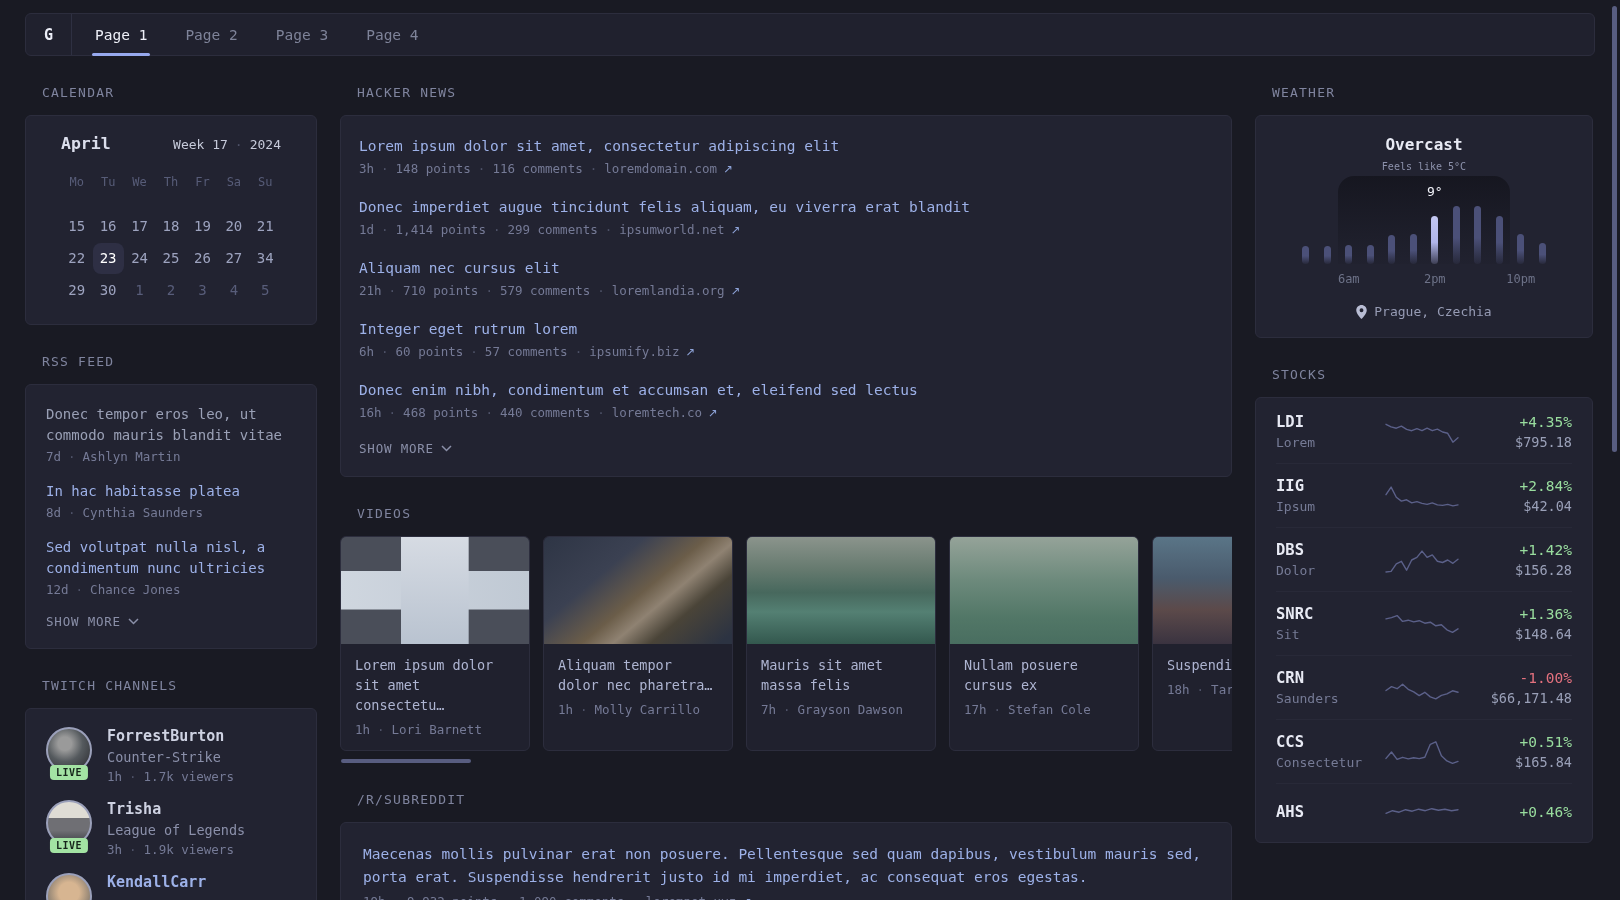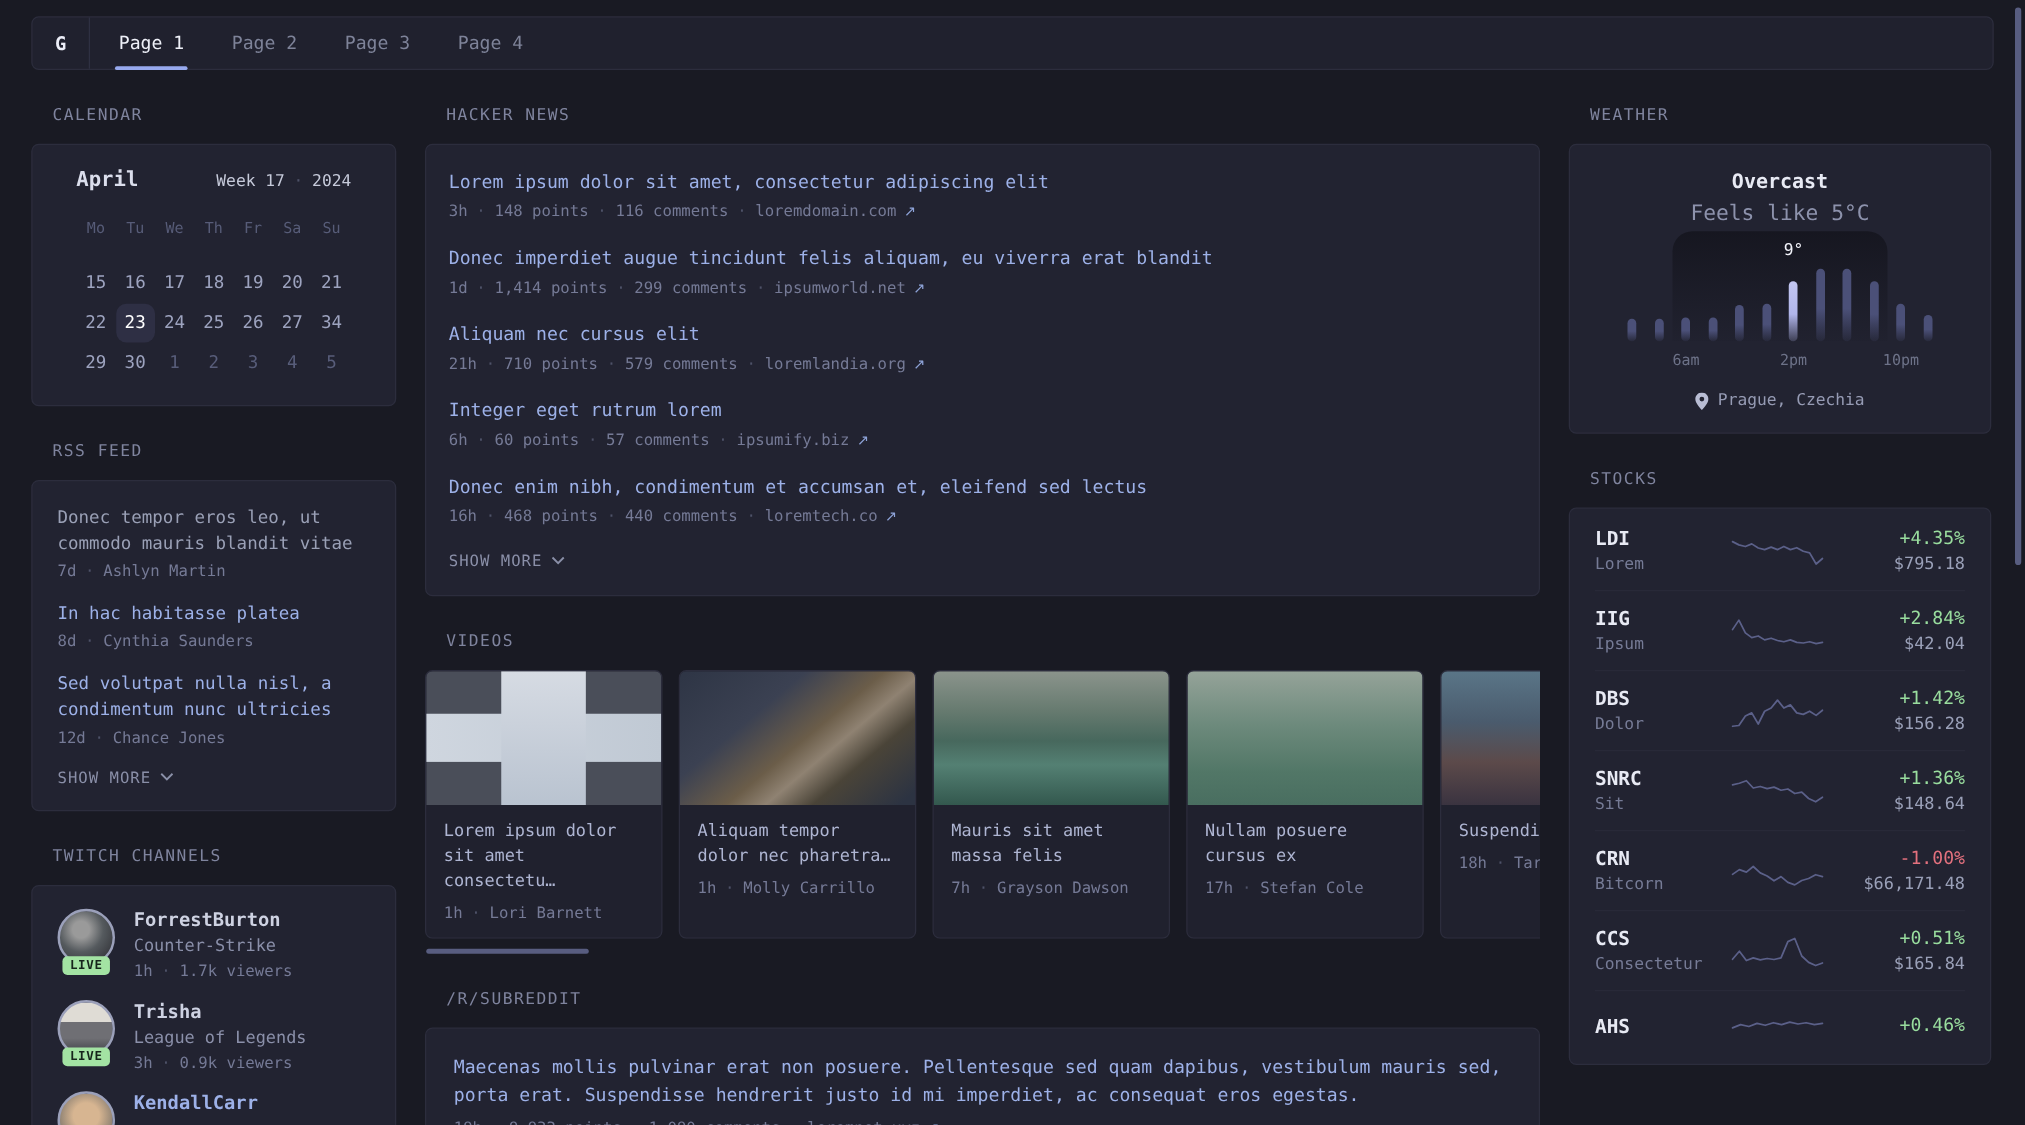--- a/index.html
+++ b/index.html
@@ -94,21 +94,21 @@
   .vid-body .meta{margin-top:7px;}
   .vid-scrollbar{width:130px;height:4px;border-radius:2px;background:#585d80;margin:8px 0 0 1px;cursor:pointer;}
 
   .sub-card{padding:20px 22px;}
   .sub-title{font-size:14.5px;line-height:23px;color:var(--link);cursor:pointer;}
   .sub-card .meta{margin-top:5px;}
 
   
   .wx-card{padding:19px 20px 18px;text-align:center;}
   .wx-cond{font-size:16px;color:#e8eaf4;font-weight:bold;}
-  .wx-feels{font-size:17px;color:#8d92ac;margin-top:7px;}
+  .wx-feels{font-size:10px;color:#8d92ac;margin-top:7px;}
   .wx-chart{position:relative;width:258px;margin:32px auto 0;}
   .wx-daylight{position:absolute;top:-28px;bottom:0;background:linear-gradient(180deg,rgba(10,10,15,.5),rgba(10,10,15,.05));border-radius:16px 16px 0 0;}
   .wx-bars{position:relative;display:flex;height:60px;align-items:flex-end;}
   .wx-slot{flex:1;position:relative;display:flex;justify-content:center;align-items:flex-end;height:100%;}
   .wx-bar{width:7px;border-radius:4px;background:linear-gradient(180deg,var(--bar) 55%,rgba(75,80,120,.15));}
   .wx-bar.active{background:linear-gradient(180deg,#c3c7f2 0%,var(--bar-active) 55%,rgba(176,181,234,.2));}
   .wx-temp{position:absolute;bottom:100%;margin-bottom:5px;left:50%;transform:translateX(-50%);font-size:13px;color:#f2f3fa;}
   .wx-labels{display:flex;margin-top:8px;}
   .wx-lslot{flex:1;position:relative;height:14px;}
   .wx-lslot span{position:absolute;left:50%;transform:translateX(-50%);font-size:12px;color:#6d7288;white-space:nowrap;}
@@ -247,21 +247,21 @@
 
               <div class="tw-row">
                 <div class="tw-avatar-wrap">
                   <div class="tw-avatar av2"></div>
 
                   <span class="live-badge">LIVE</span>
                 </div>
                 <div>
                   <div class="tw-name">Trisha</div>
                   <div class="tw-cat">League of Legends</div>
-                  <div class="meta"><span>3h</span><span class="dot"></span><span>0.9k viewers</span></div>
+                  <div class="meta"><span>3h</span><span class="dot"></span><span>1.9k viewers</span></div>
                 </div>
               </div>
 
               <div class="tw-row">
                 <div class="tw-avatar-wrap">
                   <div class="tw-avatar av3"></div>
 
                 </div>
                 <div>
                   <div class="tw-name link">KendallCarr</div>
@@ -517,21 +517,21 @@
               </div>
               <div class="st-right">
                 <div class="st-chg up">+1.36%</div>
                 <div class="st-price">$148.64</div>
               </div>
             </div>
 
             <div class="st-row">
               <div class="st-left">
                 <div class="st-sym">CRN</div>
-                <div class="st-name">Bitcorn</div>
+                <div class="st-name">Saunders</div>
               </div>
               <div class="st-spark">
                 <svg width="74" height="30" viewBox="0 0 74 30" fill="none">
                   <polyline stroke="#5b6089" stroke-width="1.4" stroke-linejoin="round" stroke-linecap="round" points="1.0,17.5 6.5,13.7 12.1,15.7 17.6,11.2 23.2,16.3 28.7,18.8 34.2,22.6 39.8,19.3 45.3,23.9 50.8,25.9 56.4,22.4 61.9,20.8 67.5,17.8 73.0,19.3"></polyline>
                 </svg>
               </div>
               <div class="st-right">
                 <div class="st-chg down">-1.00%</div>
                 <div class="st-price">$66,171.48</div>
               </div>

